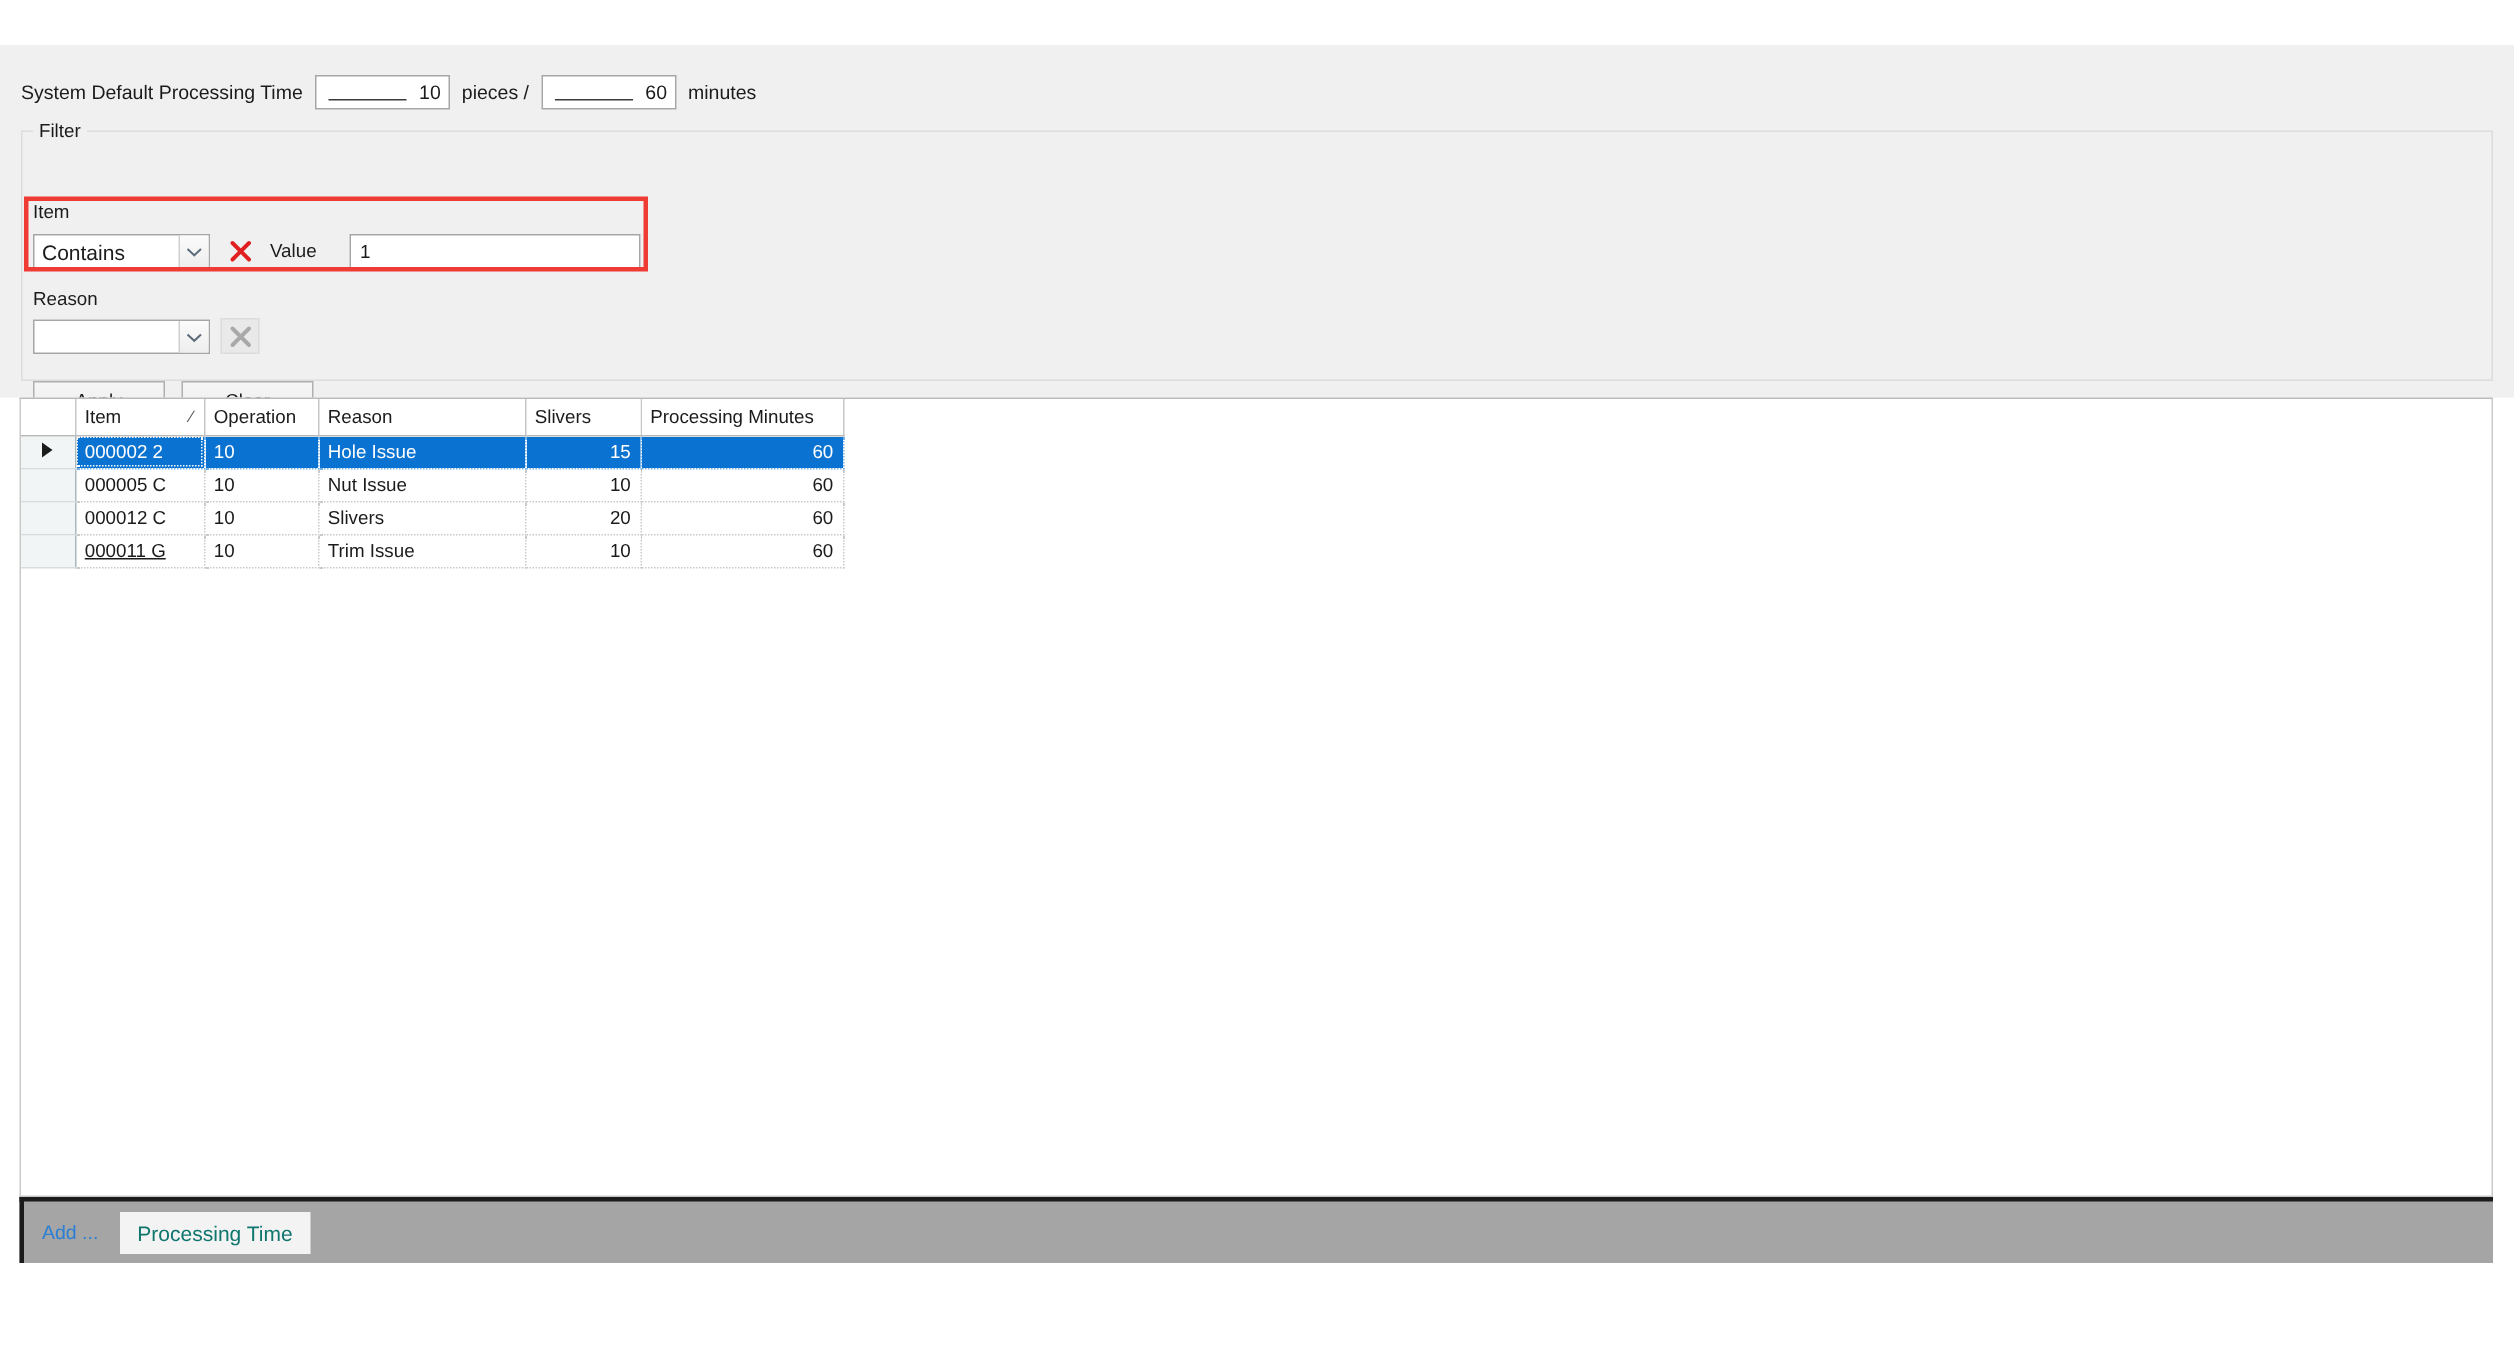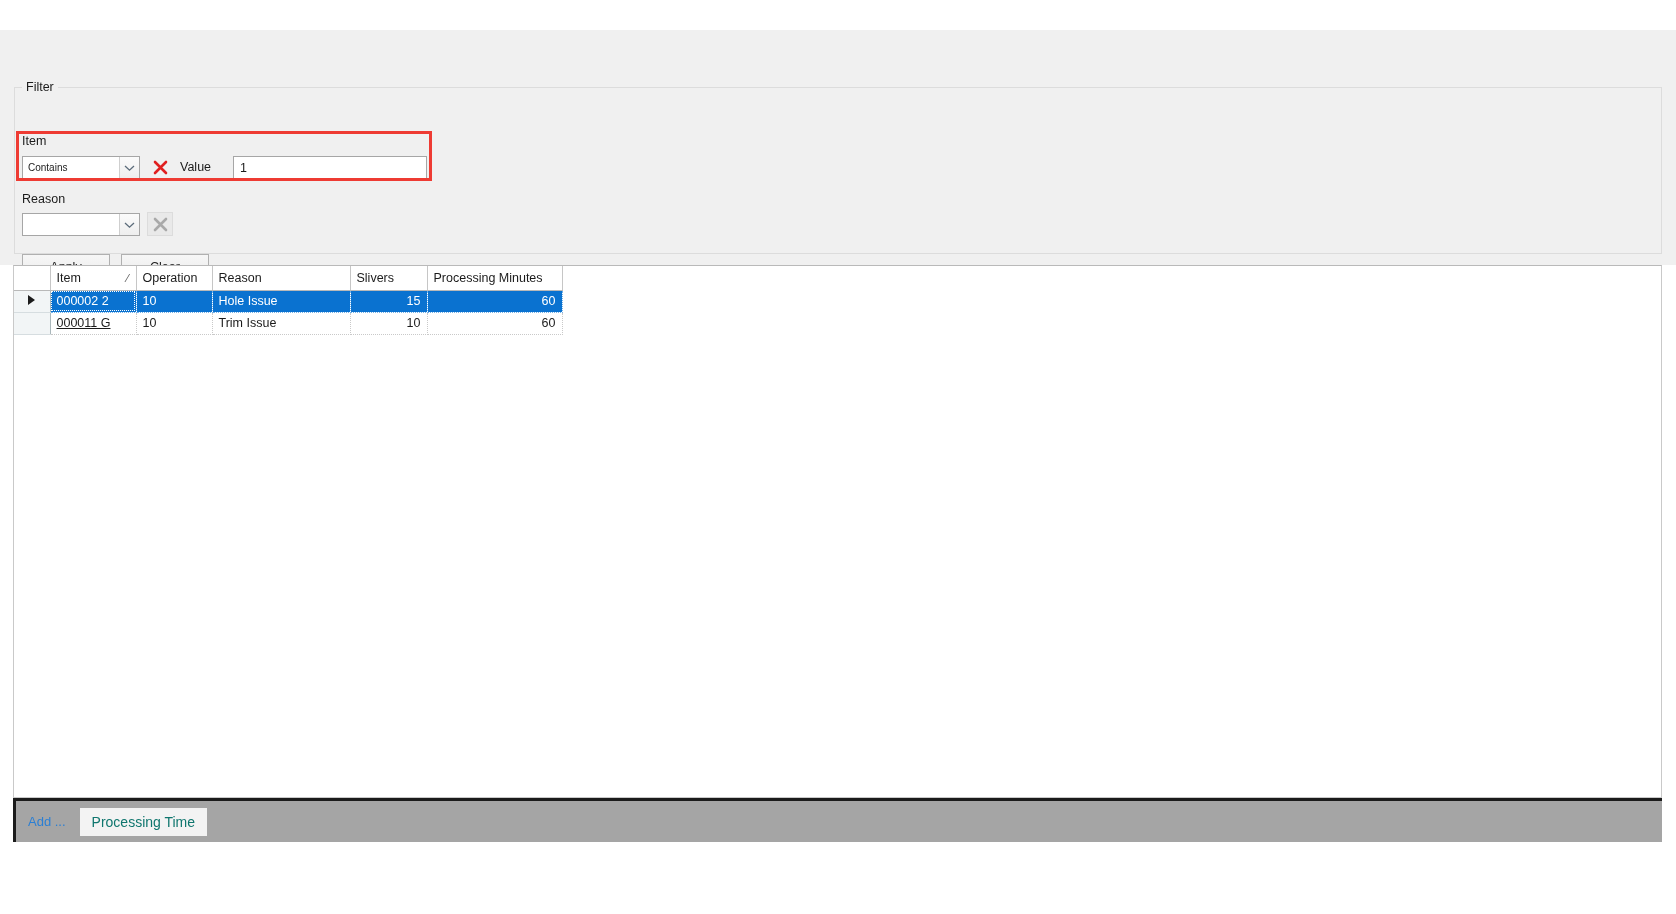--- a/index.html
+++ b/index.html
@@ -157,21 +157,21 @@
   }
 
   .combo {
     position: absolute;
     height: 23px;
     background: #ffffff;
     border: 1px solid #a6a6a6;
     box-sizing: border-box;
     display: flex;
     align-items: center;
-    font-size: 10px;
+    font-size: 14px;
     color: #1b1b1b;
   }
   .combo .combo-text {
     flex: 1;
     padding-left: 5px;
     overflow: hidden;
     white-space: nowrap;
   }
   .combo .combo-arrow {
     width: 19px;
@@ -343,20 +343,33 @@
   }
 </style>
 </head>
 <body>
 
 <div id="window">
 
 
   <div id="form-area">
 
+    <div id="sysdefault-row">
+      <span class="lbl">System Default Processing Time</span>
+      <div class="num-field">
+        <span class="underline"></span>
+        <span class="numval">10</span>
+      </div>
+      <span class="lbl">pieces /</span>
+      <div class="num-field">
+        <span class="underline"></span>
+        <span class="numval">60</span>
+      </div>
+      <span class="lbl">minutes</span>
+    </div>
 
     <div id="filter-group"></div>
     <div id="filter-legend">Filter</div>
 
     <div id="item-highlight"></div>
 
     <div class="fld-label" style="left:22px; top:104px;">Item</div>
 
     <div class="combo" style="left:22px; top:126px; width:118px;">
       <span class="combo-text">Contains</span>
@@ -421,20 +434,36 @@
           <tr class="selected">
             <td class="rowsel"><span class="rowarrow"></span></td>
             <td class=" focuscell" style="width: 86px;">000002 2</td>
             <td style="width: 76px;">10</td>
             <td style="width: 138px;">Hole Issue</td>
             <td class="num" style="width: 77px;">15</td>
             <td class="num" style="width: 135px;">60</td>
           </tr>
           <tr>
             <td class="rowsel"></td>
+            <td style="width: 86px;">000005 C</td>
+            <td style="width: 76px;">10</td>
+            <td style="width: 138px;">Nut Issue</td>
+            <td class="num" style="width: 77px;">10</td>
+            <td class="num" style="width: 135px;">60</td>
+          </tr>
+          <tr>
+            <td class="rowsel"></td>
+            <td style="width: 86px;">000012 C</td>
+            <td style="width: 76px;">10</td>
+            <td style="width: 138px;">Slivers</td>
+            <td class="num" style="width: 77px;">20</td>
+            <td class="num" style="width: 135px;">60</td>
+          </tr>
+          <tr>
+            <td class="rowsel"></td>
             <td style="width: 86px; text-decoration: underline;">000011 G</td>
             <td style="width: 76px;">10</td>
             <td style="width: 138px;">Trim Issue</td>
             <td class="num" style="width: 77px;">10</td>
             <td class="num" style="width: 135px;">60</td>
           </tr>
         </tbody>
     </table>
   </div>
 

